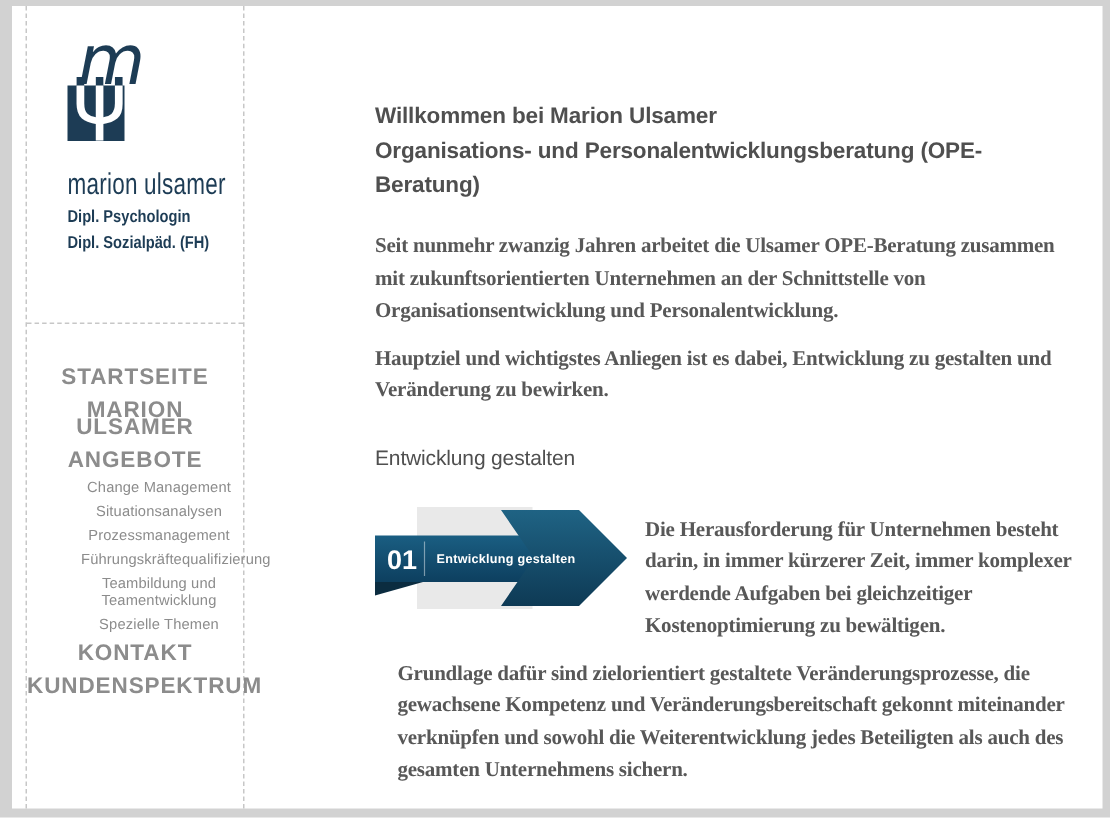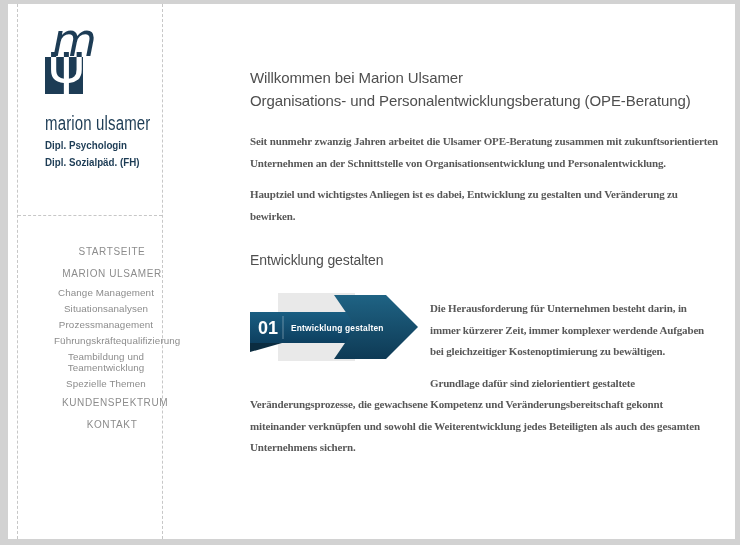--- a/index.html
+++ b/index.html
@@ -34,50 +34,50 @@
   .sidebar-divider{
     position:absolute;left:0;right:0;top:211px;height:0;
     border-top:1px dashed #c7c7c7;
   }
   .nav{
     position:absolute;top:236px;left:0;right:0;
     list-style:none;margin:0;padding:0;text-align:center;
   }
   .nav li{cursor:pointer;color:#8c8c8c;}
   .nav li.primary{
-    font-size:10px;letter-spacing:0.6px;line-height:11px;
-    padding:5.5px 0;font-weight:400;margin-left:44px;
+    font-size:15px;letter-spacing:0.6px;line-height:11px;
+    padding:5.5px 0;font-weight:700;
   }
   .nav li.sub{
     font-size:9.8px;letter-spacing:0.1px;line-height:11px;
     padding:2.5px 4px;
     margin-left:32px;
   }
   
   .main{position:absolute;left:242px;top:0;width:468px;}
   .page-title{
-    margin:62px 0 0;font-weight:400;font-size:15px;line-height:23px;
+    margin:62px 0 0;font-weight:700;font-size:15px;line-height:23px;
     color:#4f4f4f;letter-spacing:-0.1px;
   }
   .body-text{
     font-family:"Liberation Serif",serif;font-weight:700;
-    font-size:11px;line-height:21.5px;color:#585858;
+    font-size:14px;line-height:21.5px;color:#585858;
     letter-spacing:-0.15px;margin:10px 0 0;
   }
   .lede{margin-top:19px;}
   .section-title{
     margin:23px 0 0;font-weight:400;font-size:14px;line-height:21px;
     color:#4f4f4f;letter-spacing:-0.1px;
   }
   .process-graphic{
     float:left;width:170px;height:74px;
     margin:18px 10px 22px 0;
   }
   .first-beside{margin-top:27px;}
-  .closing{clear:none;}
+  .closing{clear:none;margin-left:15px;}
 </style>
 </head>
 <body>
 
 <div class="page">
 
   <div class="sidebar">
 
     <div class="brand">
       <svg class="logo-svg" width="64" height="76" viewBox="0 0 64 76">
@@ -96,28 +96,29 @@
         <span>Dipl. Psychologin</span><br>
         <span>Dipl. Sozialpäd. (FH)</span>
       </span>
     </div>
 
     <div class="sidebar-divider"></div>
 
     <ul class="nav">
       <li class="primary">STARTSEITE</li>
       <li class="primary">MARION ULSAMER</li>
+      <li class="primary">ANGEBOTE</li>
       <li class="sub">Change Management</li>
       <li class="sub">Situationsanalysen</li>
       <li class="sub">Prozessmanagement</li>
       <li class="sub">Führungskräftequalifizierung</li>
       <li class="sub">Teambildung und Teamentwicklung</li>
       <li class="sub">Spezielle Themen</li>
+      <li class="primary">KONTAKT</li>
       <li class="primary">KUNDENSPEKTRUM</li>
-      <li class="primary">KONTAKT</li>
     </ul>
   </div>
 
   <div class="main">
 
     <h1 class="page-title">
       <span>Willkommen bei Marion Ulsamer</span><br>
       <span>Organisations- und Personalentwicklungsberatung (OPE-Beratung)</span>
     </h1>
 

